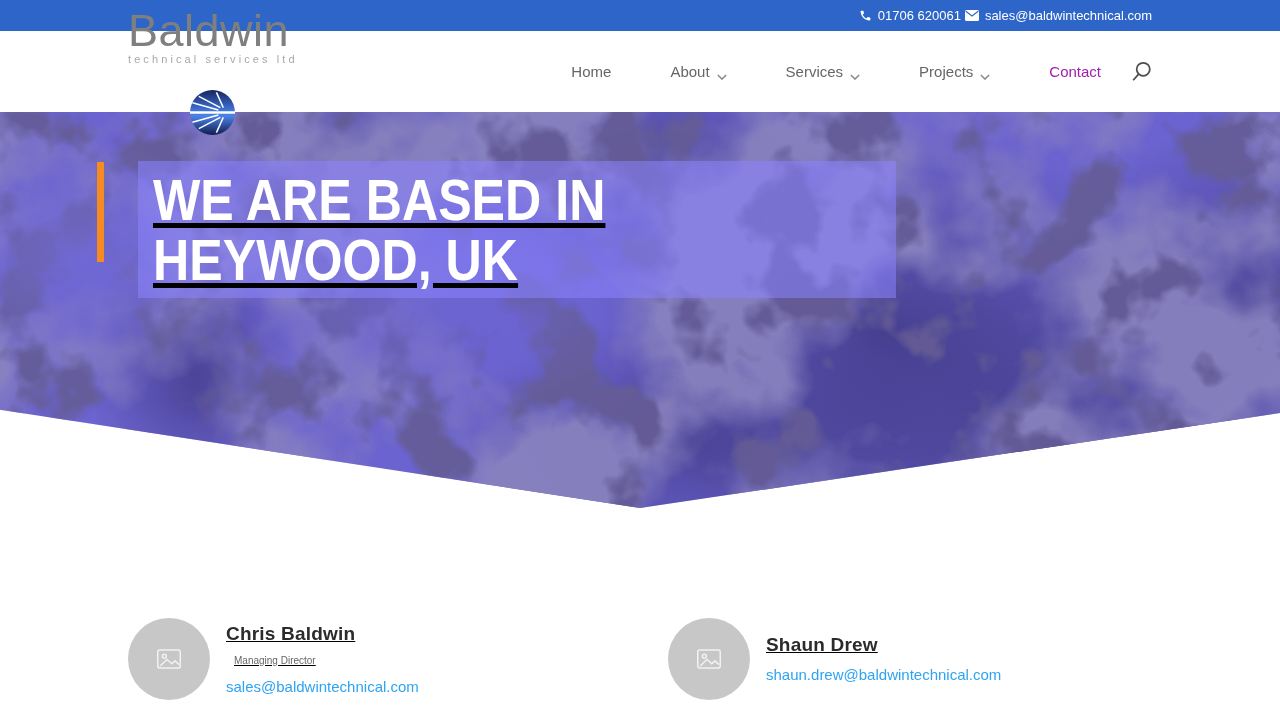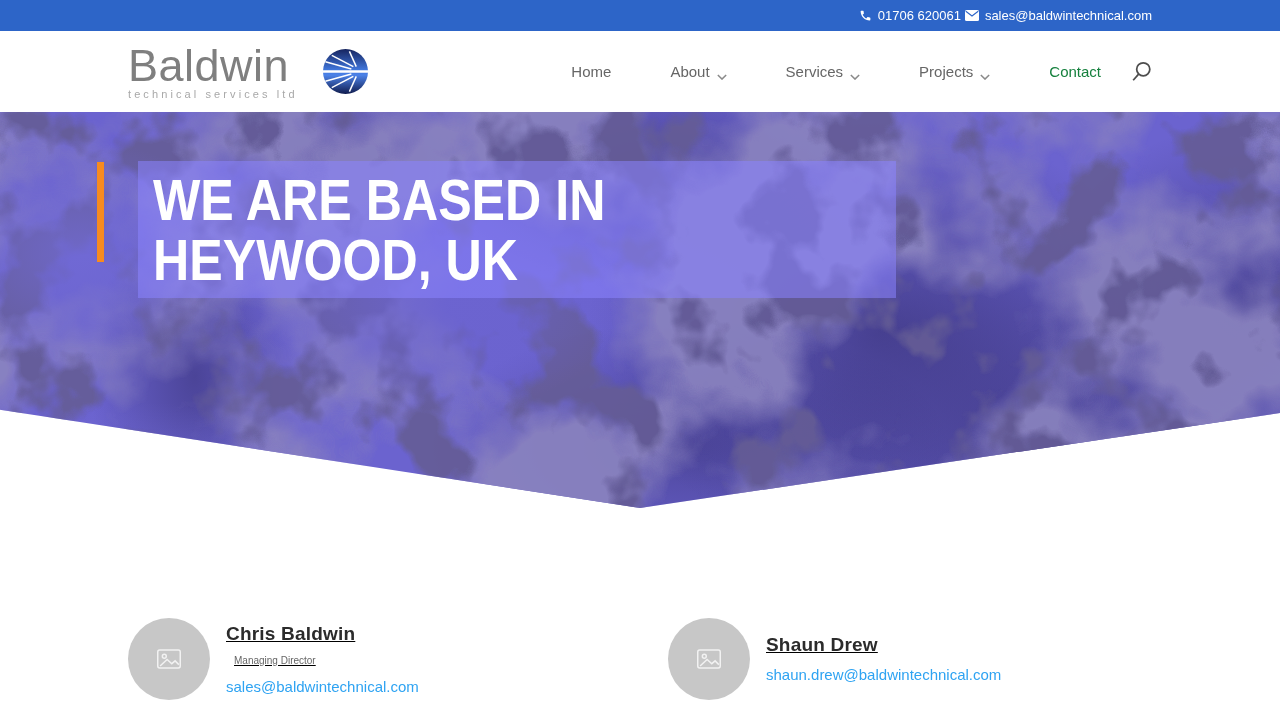--- a/index.html
+++ b/index.html
@@ -18,31 +18,31 @@
   .topbar-item {
     display: flex; align-items: center; gap: 6px;
     color: #ffffff; font-size: 13px; text-decoration: none; cursor: pointer;
   }
   
   .header { height: 81px; background: #ffffff; position: relative; z-index: 5; }
   .header-inner {
     width: 1024px; margin: 0 auto; height: 100%;
     display: flex; justify-content: space-between; align-items: center;
   }
-  .logo { display: flex; align-items: center; gap: 24px; text-decoration: none; cursor: pointer; }
+  .logo { display: flex; align-items: center; gap: 24px; text-decoration: none; cursor: pointer; flex-direction: column; }
   .logo-text { display: flex; flex-direction: column; align-items: flex-start; }
   .logo-title { font-size: 45px; line-height: 1.0; color: #7f7f7f; letter-spacing: 0.5px; }
   .logo-subtitle { font-size: 11px; letter-spacing: 3.1px; color: #a8a8a8; margin-top: 0; white-space: nowrap; }
   .nav { display: flex; align-items: center; gap: 27px; }
   .nav-link {
     display: flex; align-items: flex-end; gap: 7px;
     color: #666666; font-size: 15px; font-weight: 400;
     text-decoration: none; cursor: pointer; margin-left: 32px;
   }
-  .nav-link.active { color: #15803d; }
+  .nav-link.active { color: #a21caf; }
   .search-btn { display: flex; align-items: center; cursor: pointer; margin-left: 3px; }
   
   .hero {
     position: relative; height: 396px; background: #6b63cf;
     clip-path: polygon(0 0, 100% 0, 100% 76%, 50% 100%, 0 75.2%);
     overflow: hidden;
   }
   .map-layer { position: absolute; left: 0; top: 0; width: 1280px; height: 396px; }
   .map-blobs {
     background-image:
@@ -59,20 +59,21 @@
     background-image:
       radial-gradient(280px 160px at 430px 190px, rgba(108,100,208,0.85), rgba(108,100,208,0) 70%),
       radial-gradient(220px 160px at 80px 140px,  rgba(114,107,214,0.75), rgba(114,107,214,0) 70%),
       radial-gradient(260px 150px at 140px 395px, rgba(116,109,216,0.65), rgba(116,109,216,0) 70%);
   }
   .hero-accent { position: absolute; left: 97px; top: 50px; width: 7px; height: 100px; background: #f78b1f; }
   .hero-titlebox {
     position: absolute; left: 138px; top: 49px; width: 758px; height: 137px;
     background: rgba(138,132,255,0.55);
     padding: 9px 0 0 15px;
+    text-decoration: underline;
   }
   .hero-title {
     margin: 0; color: #ffffff; font-weight: 700;
     font-size: 57px; line-height: 60px; letter-spacing: 0;
     transform: scaleX(0.88); transform-origin: 0 0; white-space: nowrap;
   }
   
   .team { background: #ffffff; padding-top: 110px; text-decoration: underline; }
   .team-inner { width: 1024px; margin: 0 auto; display: flex; gap: 56px; }
   .member { width: 484px; display: flex; align-items: center; }

